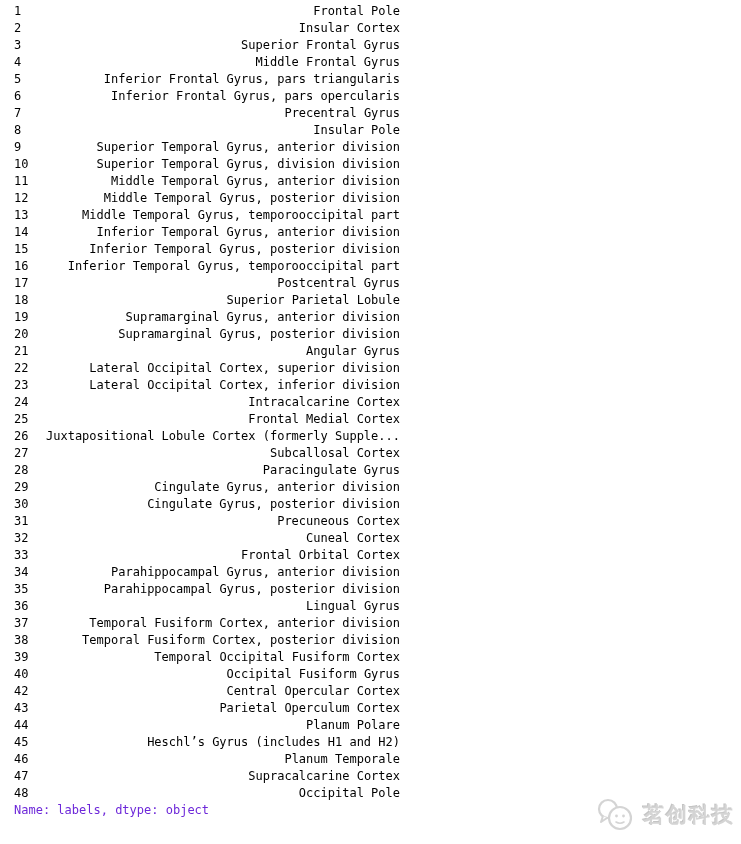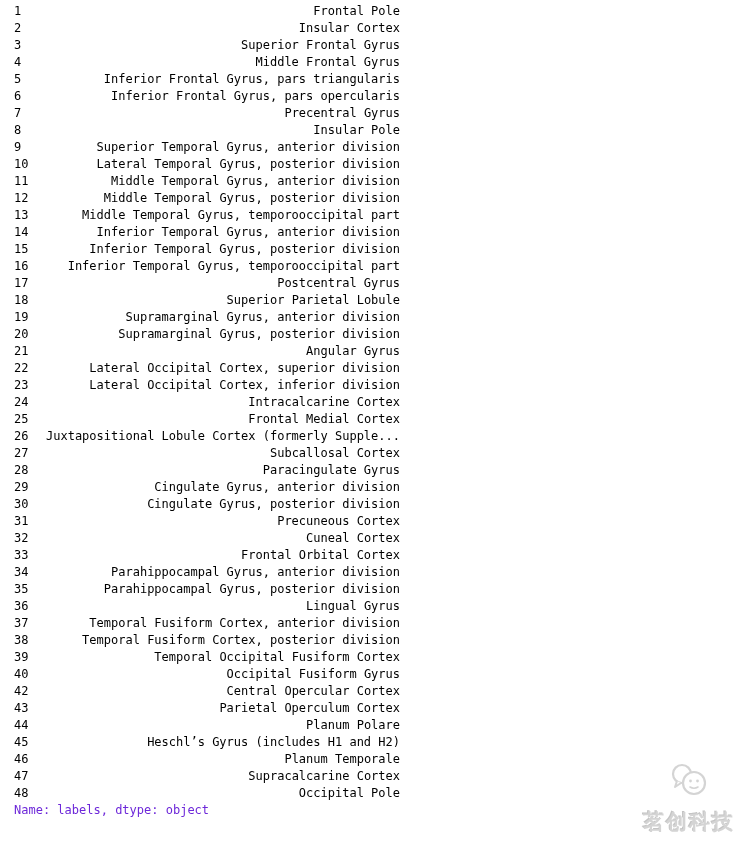--- a/index.html
+++ b/index.html
@@ -42,21 +42,20 @@
     text-align: left;
   }
   .watermark {
     position: absolute;
     right: 6px;
     bottom: 8px;
     display: flex;
     align-items: center;
     gap: 7px;
     user-select: none;
-    flex-direction: column;
   }
   .watermark-icon { display: block; }
   .watermark-text {
     font-family: "DejaVu Sans", "Liberation Sans", sans-serif;
     font-size: 21px;
     font-weight: bold;
     letter-spacing: 2px;
     color: #d4d4d4;
     text-shadow: 1px 1px 0 #ffffff, -1px -1px 0 #c4c4c4;
   }
@@ -68,21 +67,21 @@
   <div id="rows-container">
       <div class="series-row"><span class="idx">1</span><span class="label">Frontal Pole</span></div>
       <div class="series-row"><span class="idx">2</span><span class="label">Insular Cortex</span></div>
       <div class="series-row"><span class="idx">3</span><span class="label">Superior Frontal Gyrus</span></div>
       <div class="series-row"><span class="idx">4</span><span class="label">Middle Frontal Gyrus</span></div>
       <div class="series-row"><span class="idx">5</span><span class="label">Inferior Frontal Gyrus, pars triangularis</span></div>
       <div class="series-row"><span class="idx">6</span><span class="label">Inferior Frontal Gyrus, pars opercularis</span></div>
       <div class="series-row"><span class="idx">7</span><span class="label">Precentral Gyrus</span></div>
       <div class="series-row"><span class="idx">8</span><span class="label">Insular Pole</span></div>
       <div class="series-row"><span class="idx">9</span><span class="label">Superior Temporal Gyrus, anterior division</span></div>
-      <div class="series-row"><span class="idx">10</span><span class="label">Lateral Temporal Gyrus, posterior division</span></div>
+      <div class="series-row"><span class="idx">10</span><span class="label">Superior Temporal Gyrus, division division</span></div>
       <div class="series-row"><span class="idx">11</span><span class="label">Middle Temporal Gyrus, anterior division</span></div>
       <div class="series-row"><span class="idx">12</span><span class="label">Middle Temporal Gyrus, posterior division</span></div>
       <div class="series-row"><span class="idx">13</span><span class="label">Middle Temporal Gyrus, temporooccipital part</span></div>
       <div class="series-row"><span class="idx">14</span><span class="label">Inferior Temporal Gyrus, anterior division</span></div>
       <div class="series-row"><span class="idx">15</span><span class="label">Inferior Temporal Gyrus, posterior division</span></div>
       <div class="series-row"><span class="idx">16</span><span class="label">Inferior Temporal Gyrus, temporooccipital part</span></div>
       <div class="series-row"><span class="idx">17</span><span class="label">Postcentral Gyrus</span></div>
       <div class="series-row"><span class="idx">18</span><span class="label">Superior Parietal Lobule</span></div>
       <div class="series-row"><span class="idx">19</span><span class="label">Supramarginal Gyrus, anterior division</span></div>
       <div class="series-row"><span class="idx">20</span><span class="label">Supramarginal Gyrus, posterior division</span></div>

